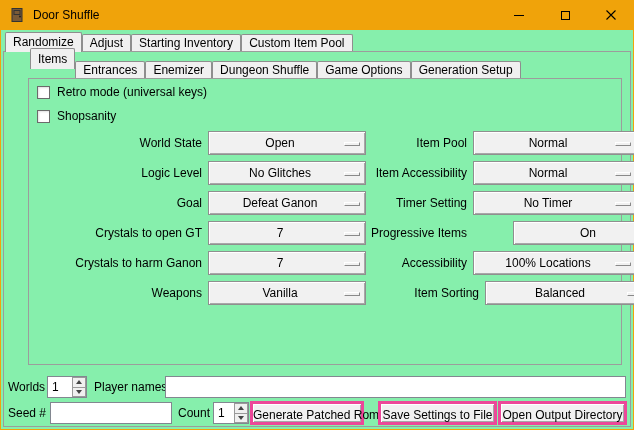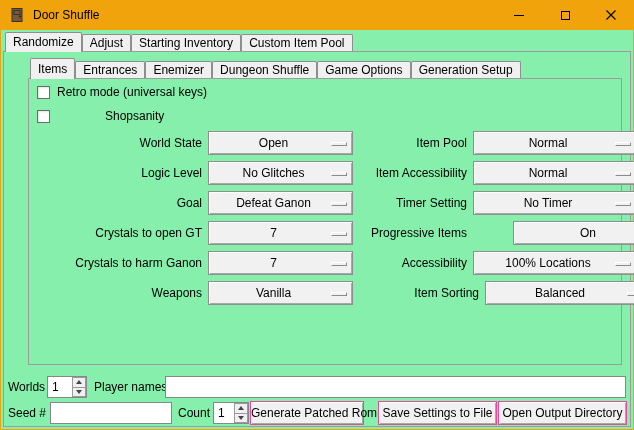--- a/index.html
+++ b/index.html
@@ -28,36 +28,36 @@
 
   .tabrow { position:absolute; display:flex; align-items:flex-end; }
   .outer-tabs { left:4px; top:2px; height:20px; }
   .inner-tabs { left:29px; top:27px; height:22px; }
   .tab {
     border:1px solid #8E8E8E; border-bottom:none; background:#F0F0F0;
     padding:0 7px; height:17px; line-height:16px; margin-bottom:1px;
     border-radius:2px 2px 0 0; position:relative; z-index:2; white-space:nowrap;
   }
   .outer-tabs .tab.sel { height:20px; line-height:19px; margin-bottom:0; z-index:3; }
-  .inner-tabs .tab.sel { height:21px; line-height:20px; margin-bottom:0; z-index:3; }
+  .inner-tabs .tab.sel { height:21px; line-height:20px; margin-bottom:10px; z-index:3; }
 
   
   .check-row { position:absolute; left:36px; height:14px; display:flex; align-items:center; }
   .check-box { width:13px; height:13px; background:#fff; border:1px solid #6B6B6B;
                box-shadow:inset 1px 1px 2px rgba(0,0,0,.12); margin-right:7px; flex:0 0 auto; }
 
   
   .frow { position:absolute; display:flex; height:24px;margin-left:36px; }
   .frow .lab { width:130px; text-align:right; line-height:24px; white-space:nowrap; }
   .dd {
     position:relative; height:24px; margin-left:6px; background:#F1F1F1;
     border:1px solid #8F8F8F; box-shadow:inset 1px 1px 0 #FFF, inset -1px -1px 0 #A8A8A8;
     text-align:center; line-height:22px; cursor:default; white-space:nowrap;
   }
-  .dd-l { width:145px; }
+  .dd-l { width:158px; }
   .dd-r { width:164px; }
   .dd .ind { position:absolute; right:5px; top:10px; width:16px; height:4px; background:#F1F1F1;
              border-top:1px solid #FFF; border-left:1px solid #FFF;
              border-bottom:1px solid #8A8A8A; border-right:1px solid #8A8A8A; }
   .dd .txt { display:inline-block; padding-right:14px; }
 
   
   .slabel { position:absolute; line-height:24px; white-space:nowrap; }
   .entry { position:absolute; height:22px; background:#fff; border:1px solid #828790;
            padding:0 3px; font:inherit; color:#000; }
@@ -66,21 +66,21 @@
                 background:#fff; font:inherit; color:#000; }
   .spin-btns { position:absolute; right:1px; top:1px; width:14px; height:20px;
                display:flex; flex-direction:column; }
   .spin-up,.spin-dn { flex:1; background:#F0F0F0; border:1px solid #9A9A9A;
                       display:flex; align-items:center; justify-content:center; }
   .spin-dn { border-top:none; }
   .tri-up { width:0; height:0; border-left:3px solid transparent; border-right:3px solid transparent;
             border-bottom:4px solid #444; }
   .tri-dn { width:0; height:0; border-left:3px solid transparent; border-right:3px solid transparent;
             border-top:4px solid #444; }
-  .btn { position:absolute; height:24px; background:#F1F1F1; border:1px solid #ec4899;
+  .btn { position:absolute; height:24px; background:#F1F1F1; border:3px solid #ec4899;
          box-shadow:inset 1px 1px 0 #FFF, inset -1px -1px 0 #A8A8A8;
          text-align:center; line-height:22px; white-space:nowrap; cursor:default; }
 </style>
 </head>
 <body>
 
 <div class="win">
 
   <div class="titlebar">
     <span class="app-icon">
@@ -125,21 +125,21 @@
       <div class="tab">Enemizer</div>
       <div class="tab">Dungeon Shuffle</div>
       <div class="tab">Game Options</div>
       <div class="tab">Generation Setup</div>
     </div>
 
     <div class="check-row" style="top:55px;">
       <span class="check-box"></span>
       <span>Retro mode (universal keys)</span>
     </div>
-    <div class="check-row" style="top:79px;gap:48px;">
+    <div class="check-row" style="top:79px;">
       <span class="check-box"></span>
       <span>Shopsanity</span>
     </div>
 
     <div class="frow" style="left:35px; top:101px;">
       <div class="lab">World State</div>
       <div class="dd dd-l">
         <span class="txt">Open</span>
         <span class="ind"></span>
       </div>

